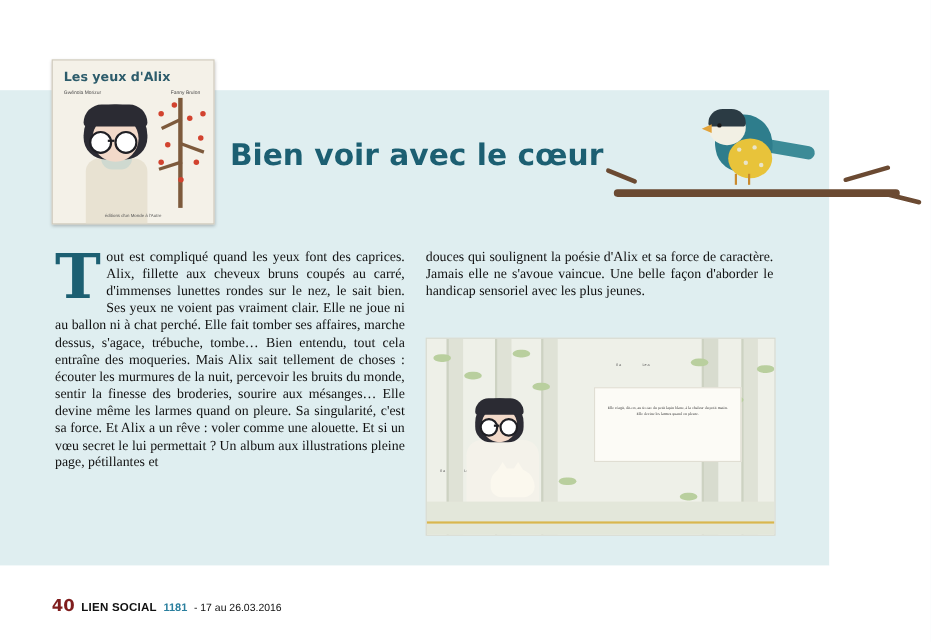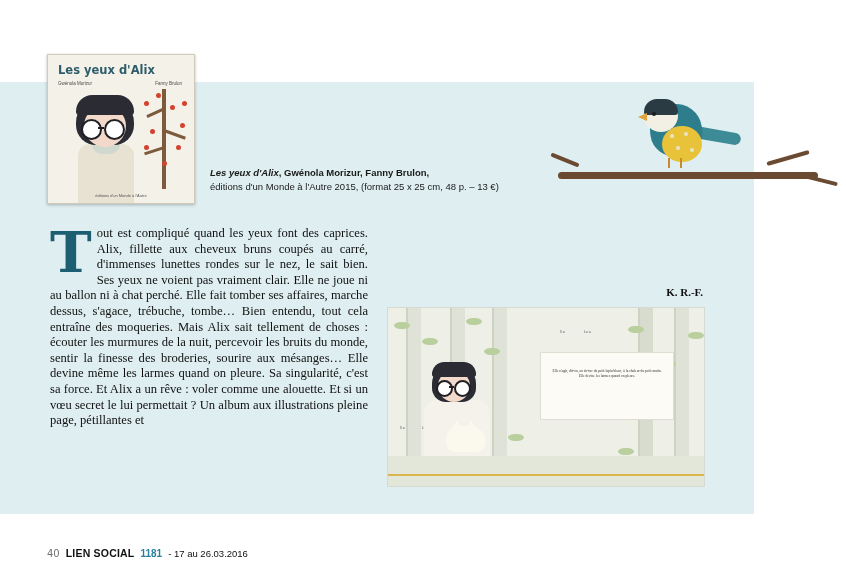--- a/index.html
+++ b/index.html
@@ -257,21 +257,21 @@
   .ii-mini { position:absolute; font-size:3.4px; color:#555; font-family:"Liberation Sans", sans-serif; }
   
   .footer {
     position: absolute;
     left: 47px;
     bottom: 25px;
     display: flex;
     align-items: baseline;
     gap: 6px;
   }
-  .fo-page { font-size: 10px; font-weight: normal; color: #737373; font-family: "DejaVu Sans", sans-serif; }
+  .fo-page { font-size: 15px; font-weight: bold; color: #7f1d1d; font-family: "DejaVu Sans", sans-serif; }
   .fo-name { font-size: 10.5px; font-weight: bold; color: #111; letter-spacing: 0.2px; }
   .fo-num { font-size: 10px; font-weight: bold; color: #2a7f9e; }
   .fo-date { font-size: 9.5px; color: #111; }
   .right-white {
     position:absolute; right:0; top:82px; width:92px; height:432px; background:#ffffff;
   }
 </style>
 </head>
 <body>
 
@@ -328,32 +328,31 @@
       <div class="bird-dot" style="left:28px; top:22px;"></div>
     </div>
     <div class="bird-head"></div>
     <div class="bird-cap"></div>
     <div class="bird-beak"></div>
     <div class="bird-eye"></div>
     <div class="bird-leg" style="left:128px; top:58px;"></div>
     <div class="bird-leg" style="left:140px; top:58px;"></div>
   </div>
 
-
-  <div class="credits">
-    <span class="it">Les yeux d'Alix</span><span class="bk">, Gwénola Morizur, Fanny Brulon,</span><br>
-    <span>éditions d'un Monde à l'Autre 2015, (format 25 x 25 cm, 48 p. – 13 €)</span>
-  </div>
+  <h1 class="article-title">Bien voir avec le cœur</h1>
+
 
   <div class="col col-left">
     <span class="dropcap">T</span><span>out est compliqué quand les yeux font des caprices. Alix, fillette aux cheveux bruns coupés au carré, d'immenses lunettes rondes sur le nez, le sait bien. Ses yeux ne voient pas vraiment clair. Elle ne joue ni au ballon ni à chat perché. Elle fait tomber ses affaires, marche dessus, s'agace, trébuche, tombe… Bien entendu, tout cela entraîne des moqueries. Mais Alix sait tellement de choses : écouter les murmures de la nuit, percevoir les bruits du monde, sentir la finesse des broderies, sourire aux mésanges… Elle devine même les larmes quand on pleure. Sa singularité, c'est sa force. Et Alix a un rêve : voler comme une alouette. Et si un vœu secret le lui permettait ? Un album aux illustrations pleine page, pétillantes et</span>
   </div>
 
-
-  <div class="signature">K. R.-F.</div>
+  <div class="col col-right">
+    <span>douces qui soulignent la poésie d'Alix et sa force de caractère. Jamais elle ne s'avoue vaincue. Une belle façon d'aborder le handicap sensoriel avec les plus jeunes.</span>
+  </div>
+
 
   <div class="inner-illus">
     <div class="ii-sky"></div>
     <div class="ii-trunk t1"></div>
     <div class="ii-trunk t2"></div>
     <div class="ii-trunk t3"></div>
     <div class="ii-trunk t4"></div>
     <div class="ii-trunk t5"></div>
     <div class="ii-leaf" style="left:6px; top:14px;"></div>
     <div class="ii-leaf" style="left:34px; top:30px;"></div>

